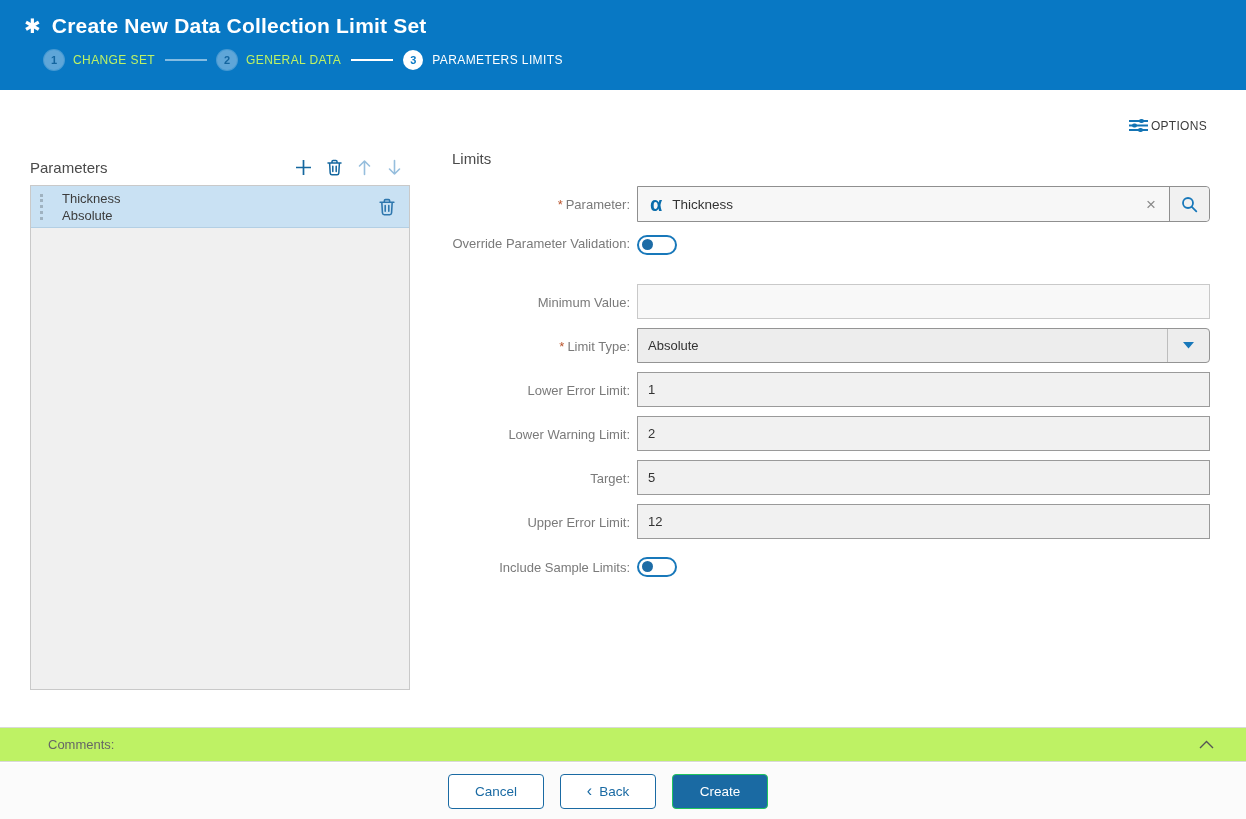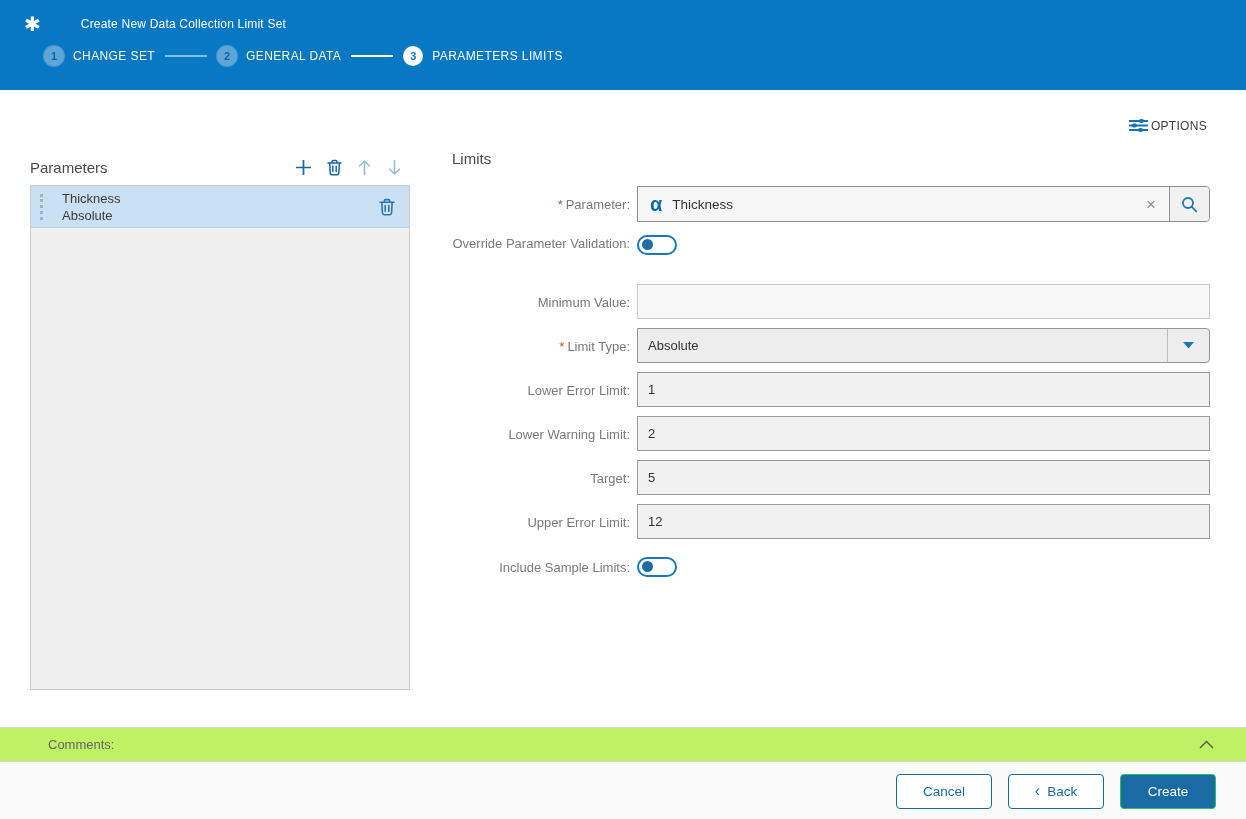--- a/index.html
+++ b/index.html
@@ -10,29 +10,29 @@
   }
   .page { position:relative; width:1246px; height:819px; background:#fff; }
 
   
   .header {
     position:absolute; top:0; left:0; right:0; height:90px;
     background:#0878c4; color:#fff;
   }
   .title-row { display:flex; align-items:center; gap:11px; padding:14px 0 0 24px; }
   .asterisk-icon { font-size:20px; line-height:20px; font-weight:bold; }
-  .page-title { font-size:12px; font-weight:400; letter-spacing:.2px;margin-left:29px; }
+  .page-title { font-size:21px; font-weight:700; letter-spacing:.2px; }
   .steps-row { display:flex; align-items:center; margin:12px 0 0 44px; }
   .step { display:flex; align-items:center; gap:9px; cursor:pointer; }
   .step-circle {
     width:20px; height:20px; border-radius:50%; display:flex;
     align-items:center; justify-content:center; font-size:11px; font-weight:bold;
   }
   .step.visited .step-circle { background:#5fa6d8; color:#13659f; box-shadow:0 0 0 1px rgba(255,255,255,.25); }
-  .step.visited .step-label { color:#fef9c3; }
+  .step.visited .step-label { color:#bef264; }
   .step.active .step-circle { background:#ffffff; color:#0878c4; }
   .step.active .step-label { color:#ffffff; }
   .step-label { font-size:12px; letter-spacing:.4px; }
   .step-connector { width:42px; height:2px; margin:0 10px; background:rgba(255,255,255,.5); }
   .step-connector.done { background:#ffffff; }
 
   
   .options-btn {
     position:absolute; top:118px; right:39px; display:flex; align-items:center;
     gap:3px; cursor:pointer; font-size:12px; color:#3c3c3c; letter-spacing:.3px;
@@ -117,21 +117,21 @@
     position:absolute; left:0; top:727px; width:1246px; height:35px;
     border-top:1px solid #d9d9d9; border-bottom:1px solid #d9d9d9;
     display:flex; align-items:center; padding:0 32px 0 48px; background:#bef264; cursor:pointer;
   }
   .comments-label { font-size:13px; color:#666; }
   .collapse-btn { margin-left:auto; background:none; border:none; cursor:pointer; display:flex; color:#555; }
 
   
   .footer {
     position:absolute; left:0; top:763px; width:1246px; height:56px;
-    background:#fbfbfb; display:flex; align-items:center; justify-content:flex-end;
+    background:#fbfbfb; display:flex; align-items:center; justify-content:center;
     gap:16px; padding-right:30px;
   }
   .btn {
     height:35px; min-width:96px; border-radius:4px; font-family:inherit;
     font-size:13.5px; cursor:pointer; padding:0 18px;
   }
   .btn.secondary { background:#fff; border:1px solid #1a6aa3; color:#1a6aa3; }
   .btn.primary { background:#1a6aa3; border:1px solid #22c55e; color:#fff; }
   .btn .chev { font-size:16px; margin-right:7px; }
 </style>

